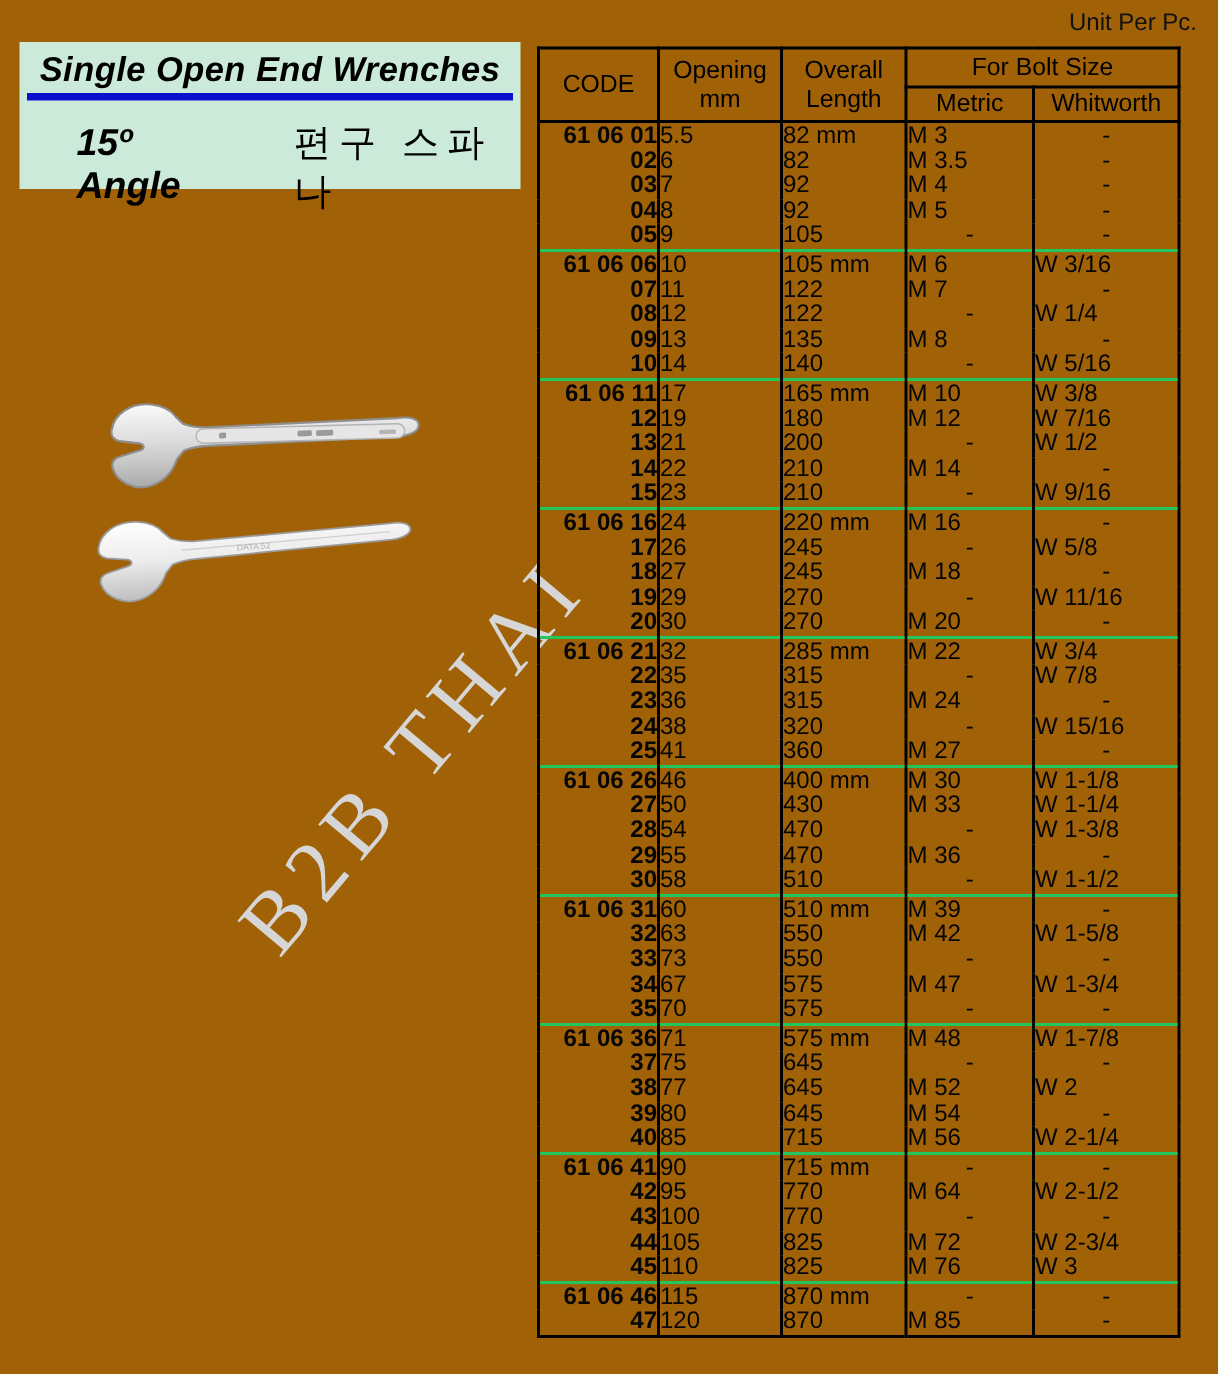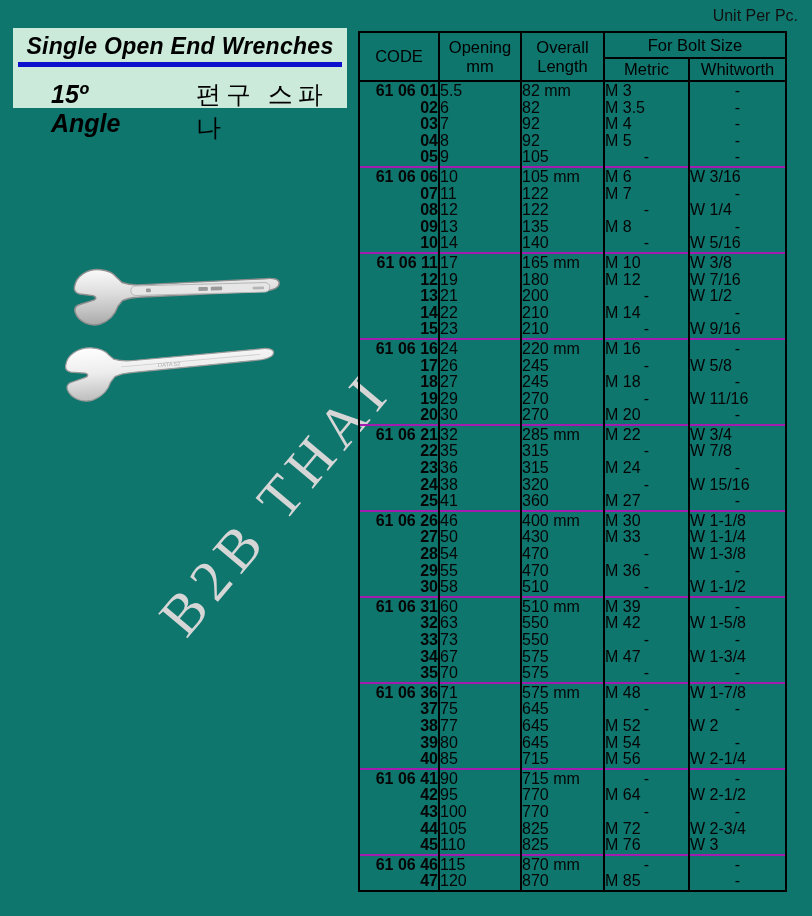--- a/index.html
+++ b/index.html
@@ -1,29 +1,29 @@
 <!DOCTYPE html>
 <html><head>
 <meta charset="utf-8">
 <style>
   * { margin:0; padding:0; box-sizing:border-box; }
   html,body { background:#888; }
   .page {
     position:relative; width:812px; height:916px; margin:0 auto;
-    background:#0f766e; overflow:hidden;
+    background:#a16207; overflow:hidden;
     font-family:"Liberation Sans", sans-serif; color:#000;
   }
   
   .unit-label {
     position:absolute; top:7px; right:14px;
     font-size:16px; color:#111;
   }
   
   .header-box {
-    position:absolute; left:13px; top:28px; width:334px; height:80px;
+    position:absolute; left:13px; top:28px; width:334px; height:98px;
     background:var(--header-bg, #cbeada);
     z-index:2;
   }
   .title {
     text-align:center; padding-top:5px;
     font-style:italic; font-weight:bold; font-size:23px; letter-spacing:0.3px;
   }
   .blue-line {
     width:324px; height:5px; margin:2px auto 0 auto;
     background:var(--accent, #0d11ce);
@@ -70,21 +70,21 @@
   }
   table.spec tr.hrow1 th { height:26px; }
   table.spec tr.hrow2 th { height:22px; }
   table.spec th .two-line { line-height:19px; }
   table.spec td {
     border-left:2px solid #000; border-right:2px solid #000;
     border-top:none; border-bottom:none;
     height:16.6px; line-height:16.6px; padding:0; white-space:nowrap;
     color:#050505;
   }
-  table.spec tbody.group { border-top:2px solid #a21caf; }
+  table.spec tbody.group { border-top:2px solid #22c55e; }
   table.spec tbody.group tr:first-child td { padding-top:1px; }
   td.col-code      { text-align:right; padding-right:13px; font-weight:bold; }
   td.col-opening   { }
   td.col-length    { text-align:left;margin-left:28px; }
   td.col-metric    { text-align:left;  padding-left:10px; }
   td.col-whitworth { text-align:left;  padding-left:14px; }
   td.col-metric.dash, td.col-whitworth.dash { text-align:center; padding-left:0; }
 </style>
 </head>
 <body>

